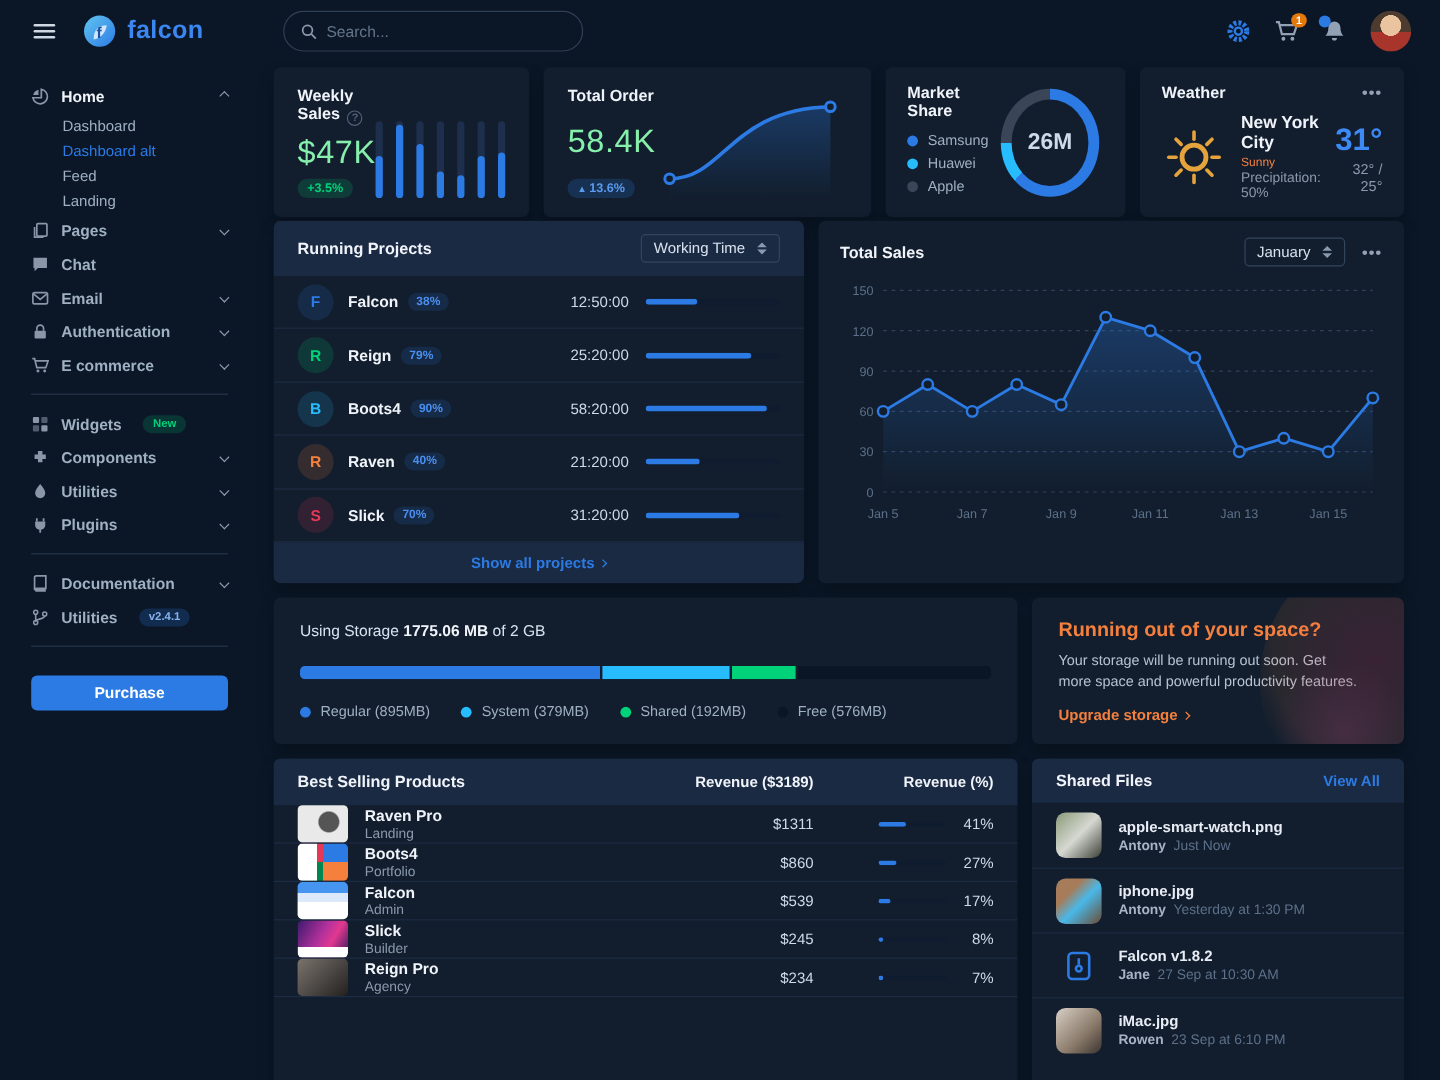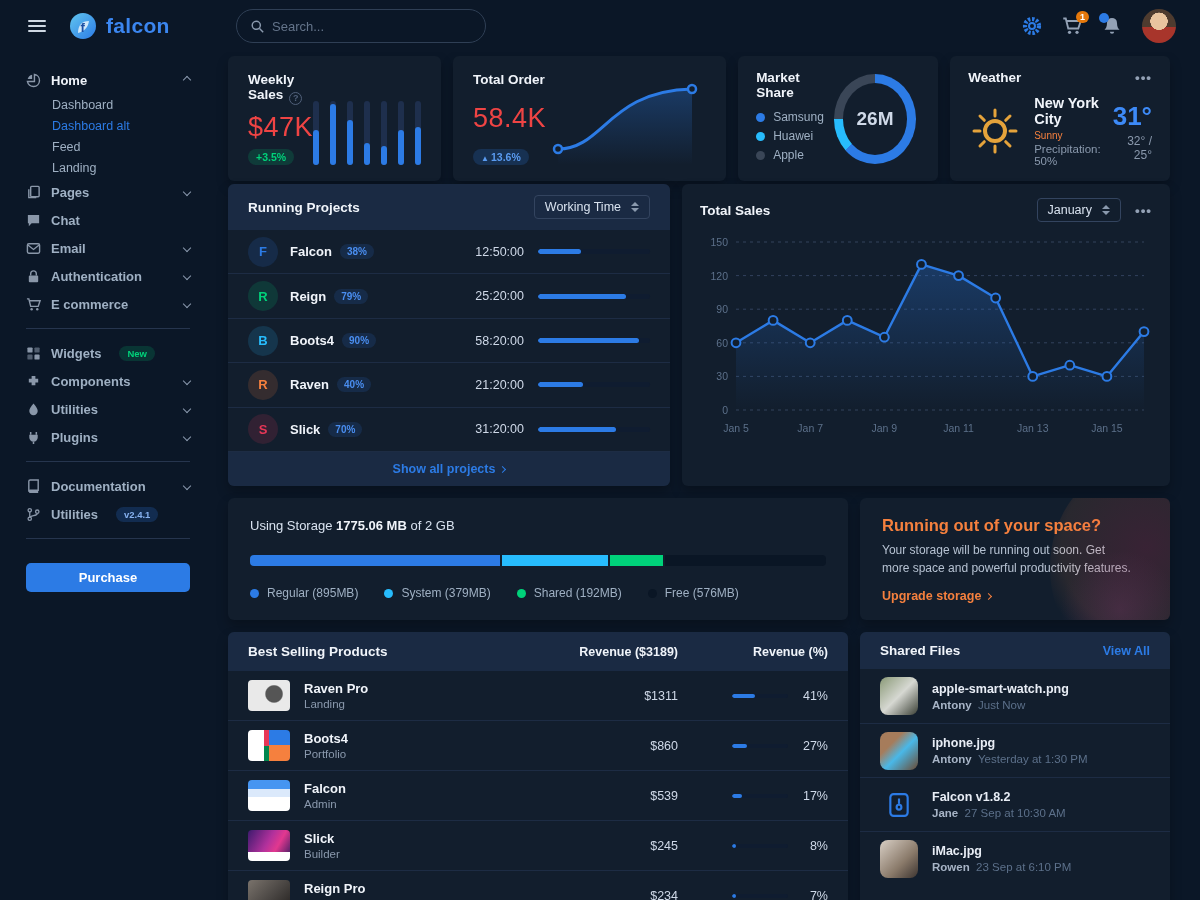--- a/index.html
+++ b/index.html
@@ -54,21 +54,21 @@
   .card{background:var(--card);border-radius:6px;box-shadow:0 6px 12px rgba(0,0,0,.25);position:relative}
   .row1{display:grid;grid-template-columns:repeat(4,1fr);gap:12px;height:116px;flex-shrink:0}
   .row2{display:grid;grid-template-columns:1fr 1fr;gap:12px;height:302px;flex-shrink:0}
   .row3{display:grid;grid-template-columns:620px 1fr;gap:12px;height:122px;flex-shrink:0}
   .row4{display:grid;grid-template-columns:620px 1fr;gap:12px;height:400px;flex-shrink:0}
   .card-title{font-size:13.5px;font-weight:bold;color:var(--txt-strong)}
 
   
   .stat-card{padding:16px 20px;display:flex;justify-content:space-between}
   .stat-left{display:flex;flex-direction:column;justify-content:space-between}
-  .stat-value{font-size:27px;color:#ef4444;font-weight:500;letter-spacing:.5px}
+  .stat-value{font-size:27px;color:#86efac;font-weight:500;letter-spacing:.5px}
   .stat-badge{align-self:flex-start;font-size:10.5px;font-weight:bold;border-radius:9px;padding:2px 8px}
   .stat-badge.green{background:rgba(0,210,122,.16);color:var(--success)}
   .stat-badge.blue{background:rgba(44,123,229,.2);color:#5a9bf0}
   .stat-badge .caret{font-size:8px;margin-right:2px}
   .info-ic{display:inline-block;width:13px;height:13px;border:1.3px solid #50607a;border-radius:50%;color:#50607a;font-size:9px;line-height:11px;text-align:center;vertical-align:-2px;margin-left:6px;font-weight:bold}
   .bars{display:flex;align-items:flex-end;gap:11px;height:64px;align-self:flex-end}
   .bar-track{width:6px;height:100%;background:#1e2f4d;border-radius:3px;display:flex;align-items:flex-end}
   .bar-fill{width:100%;background:var(--primary);border-radius:3px}
 
   
@@ -135,21 +135,21 @@
   .space-title{color:var(--warning);font-size:16.5px;font-weight:bold}
   .space-body{color:#b6c2d2;font-size:12px;line-height:1.5;margin-top:6px;max-width:250px}
   .space-link{display:inline-block;margin-top:12px;color:var(--warning);font-size:12.5px;font-weight:bold;text-decoration:none;cursor:pointer}
 
   
   .bs-card{display:flex;flex-direction:column;overflow:hidden}
   .bs-head{background:var(--strip);padding:12px 20px;display:flex;align-items:center}
   .bs-head .h2,.bs-head .h3{font-size:12.5px;font-weight:bold;color:var(--txt-strong)}
   .bs-head .h2{margin-left:auto}
   .bs-head .h3{width:150px;text-align:right}
-  .bs-row{display:flex;align-items:center;padding:9px 20px;border-bottom:1px solid #1d2c44;height:50px;flex-shrink:0}
+  .bs-row{display:flex;align-items:center;padding:9px 20px;border-bottom:1px solid #1d2c44;height:32px;flex-shrink:0}
   .bs-thumb{width:42px;height:31px;border-radius:4px;margin-right:14px;flex-shrink:0}
   .bs-name{font-weight:bold;color:var(--txt-strong);font-size:13px;cursor:pointer}
   .bs-cat{color:var(--muted);font-size:11.5px;margin-top:2px}
   .bs-rev{margin-left:auto;color:#cfd9e8;font-size:12.5px}
   .bs-pct-wrap{width:150px;display:flex;align-items:center;justify-content:flex-end;gap:10px}
   .bs-bar{width:56px;height:4px;background:#0f1c30;border-radius:2px;overflow:hidden}
   .bs-bar i{display:block;height:100%;background:var(--primary);border-radius:2px}
   .bs-pct{color:#cfd9e8;font-size:12.5px;width:30px;text-align:right}
   .thumb-raven{background:radial-gradient(circle at 62% 45%,#555 0 26%,#e9e9e9 30%),#f6f6f6}
   .thumb-boots{background:linear-gradient(90deg,#fff 0 38%,transparent 38%),conic-gradient(#2c7be5 0 25%,#f5803e 0 50%,#00864e 0 75%,#e63757 0 100%)}

